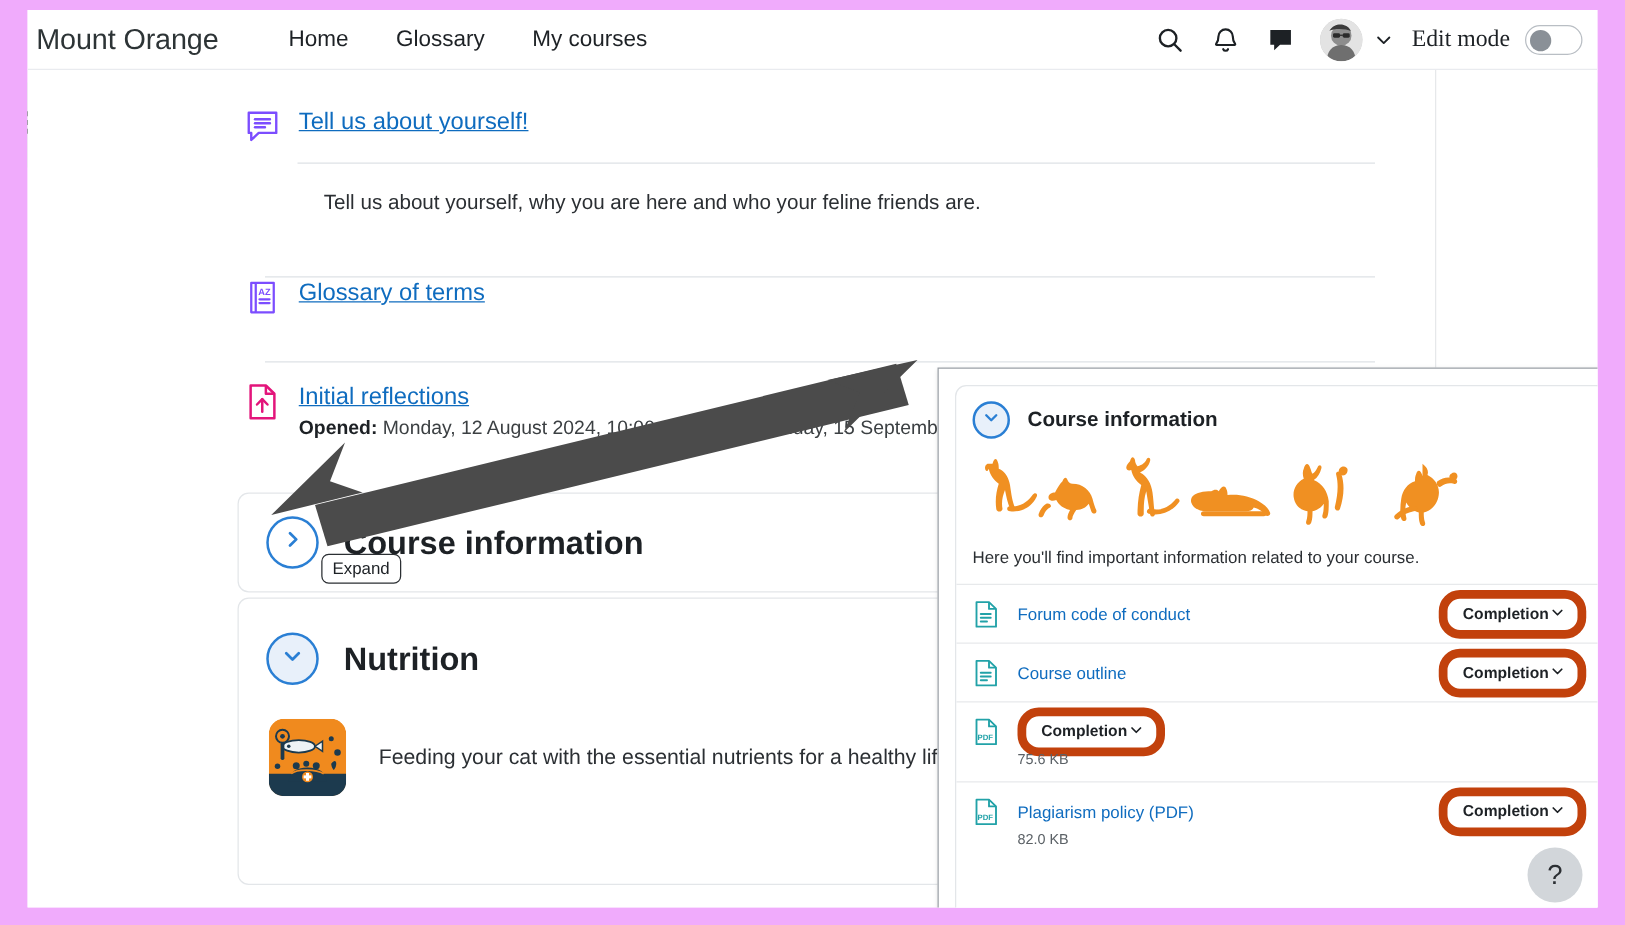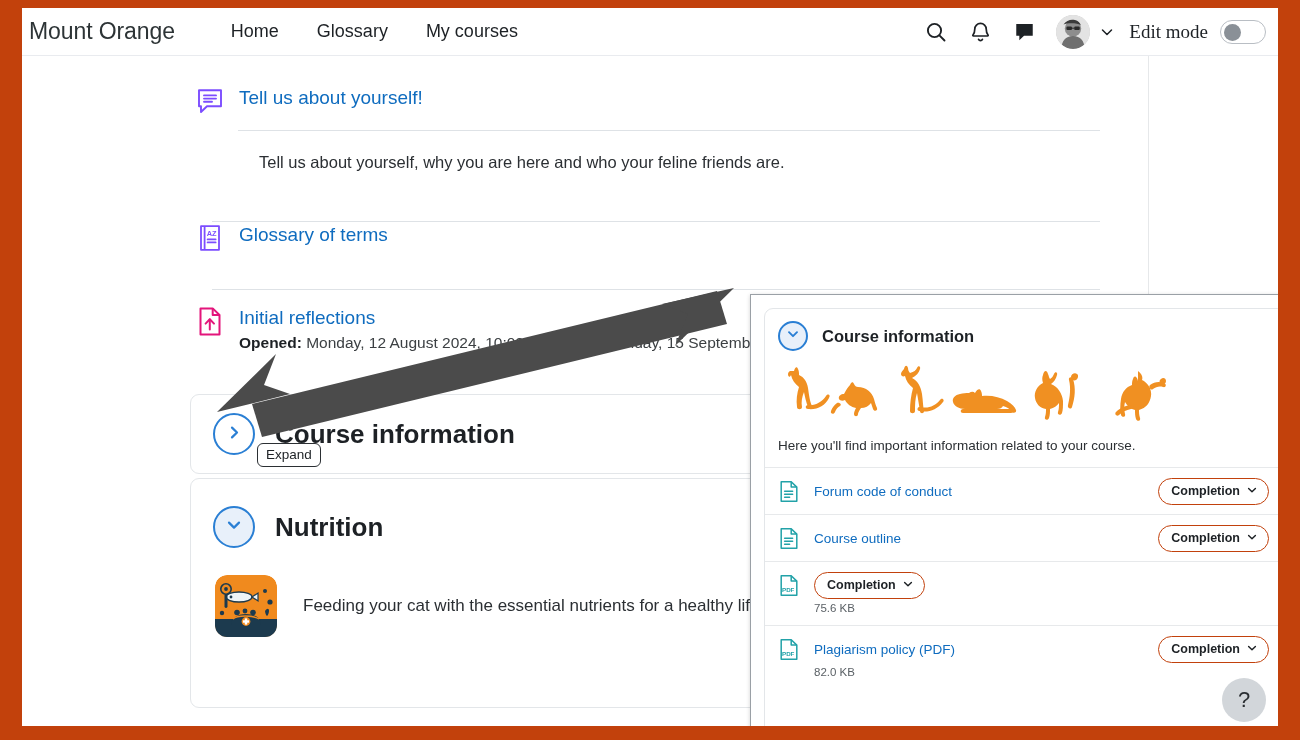--- a/index.html
+++ b/index.html
@@ -9,21 +9,21 @@
     height: 740px;
     overflow: hidden;
     font-family: "Liberation Sans", sans-serif;
     background: #e8920c;
   }
 
   
   #frame {
     position: absolute;
     inset: 0;
-    background: #c2410c;
+    background: #f0abfc;
   }
   #viewport {
     position: absolute;
     left: 22px;
     top: 8px;
     width: 1256px;
     height: 718px;
     background: #ffffff;
     overflow: hidden;
   }
@@ -174,20 +174,21 @@
     margin-right: 12px;
     display:flex; align-items:center; justify-content:center;
   }
   .act-body { flex: 1; min-width: 0; padding-top: 2px;}
   .act-title {
     font-size: 19px;
     color: #0f6cbf;
     line-height: 24px;
     cursor: pointer;
     display: inline-block;
+    text-decoration: underline;
   }
   .act-dates {
     font-size: 15.5px;
     color: #3c4043;
     margin-top: 4px;
     white-space: nowrap;
   }
   .act-dates b { font-weight: 700; color: #1d2125; }
   .act-desc {
     font-size: 16.5px;
@@ -333,30 +334,30 @@
     display: flex; align-items: center; justify-content: center;
   }
   .pi-label {
     font-size: 13.5px;
     color: #0f6cbf;
     cursor: pointer;
     flex: 1;
     white-space: nowrap;
   }
   .completion-btn {
-    border: 1px solid #c2410c;
+    border: 7px solid #c2410c;
     border-radius: 17px;
     background: #ffffff;
     font-size: 12.5px;
     font-weight: 700;
     color: #1d2125;
     padding: 5px 11px 6px 12px;
     display: flex;
     align-items: center;
-    gap: 7px;
+    gap: 2px;
     cursor: pointer;
     white-space: nowrap;
   }
   .pi-size {
     font-size: 11.5px;
     color: #5b6166;
     padding: 0 0 11px 36px;
     margin-top: -6px;
   }
 

